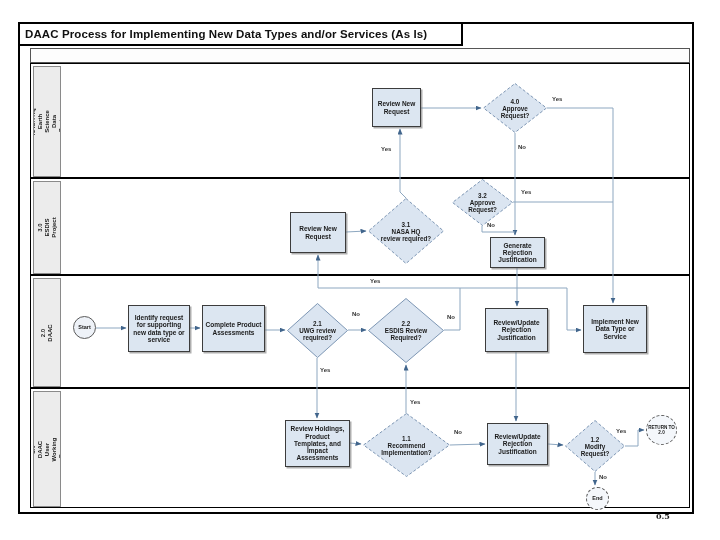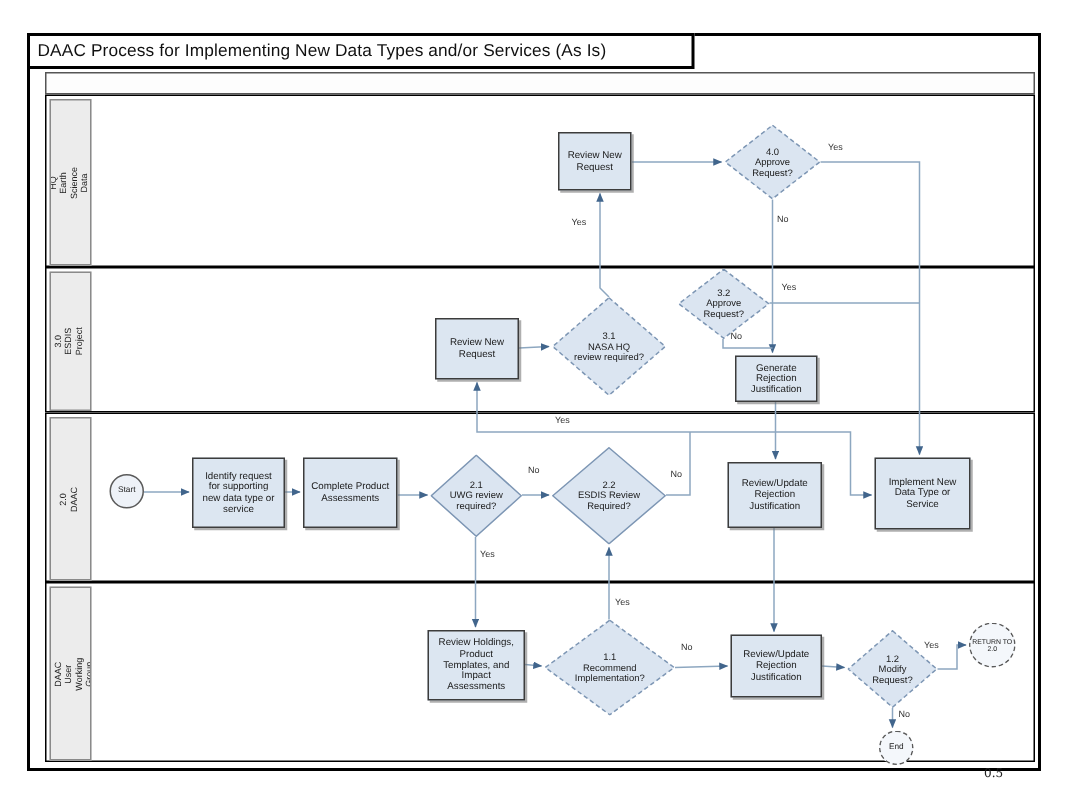--- a/index.html
+++ b/index.html
@@ -1,18 +1,18 @@
 <!DOCTYPE html>
 <html style="--box-fill: #dce6f1; --line-color: #8da7c0;"><head>
 <meta charset="utf-8">
 <style>
   html,body{margin:0;padding:0;background:#fff;}
   #stage{
     position:relative;width:720px;height:540px;background:#ffffff;overflow:hidden;
-    font-family:"Liberation Sans", sans-serif;color:#111;
+    font-family:"Liberation Sans", sans-serif;color:#111;font-weight:bold;
   }
   .abs{position:absolute;}
   
   #frame{border:2px solid #000;background:transparent;}
   #title-box{
     border:2px solid #000;background:#fff;display:flex;align-items:center;
     font-size:11.5px;padding-left:5px;letter-spacing:0.1px;box-sizing:border-box;
   }
   #header-band{border:1px solid #555;background:#fdfdfd;box-sizing:border-box;}
   

